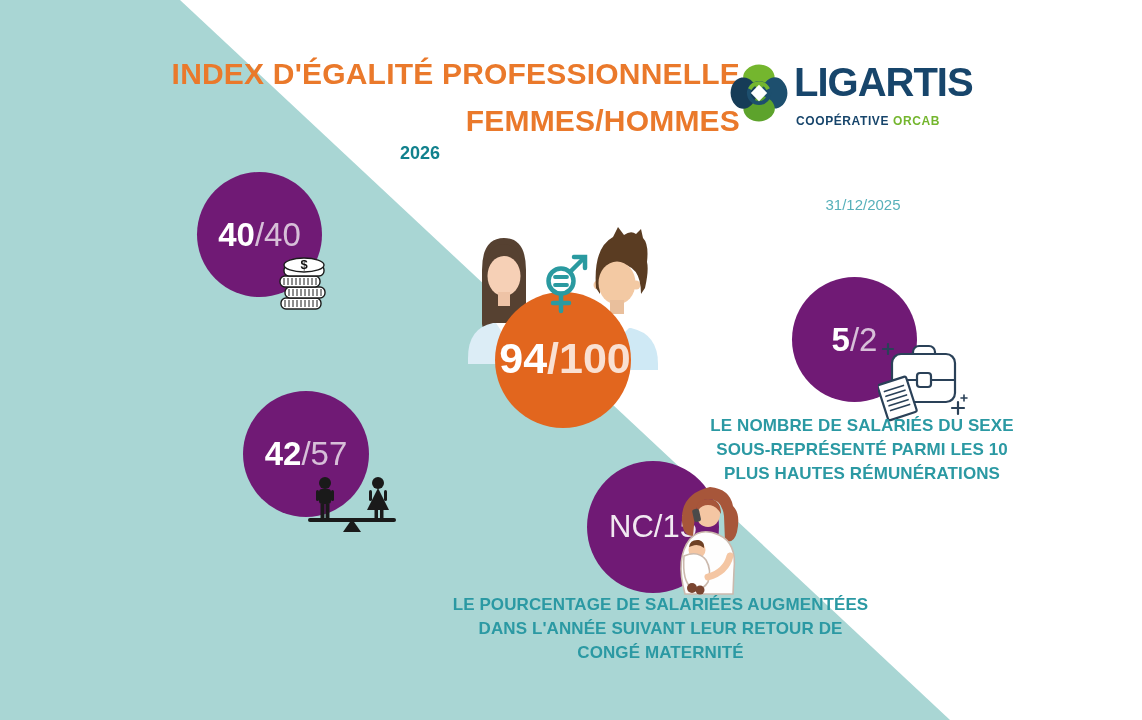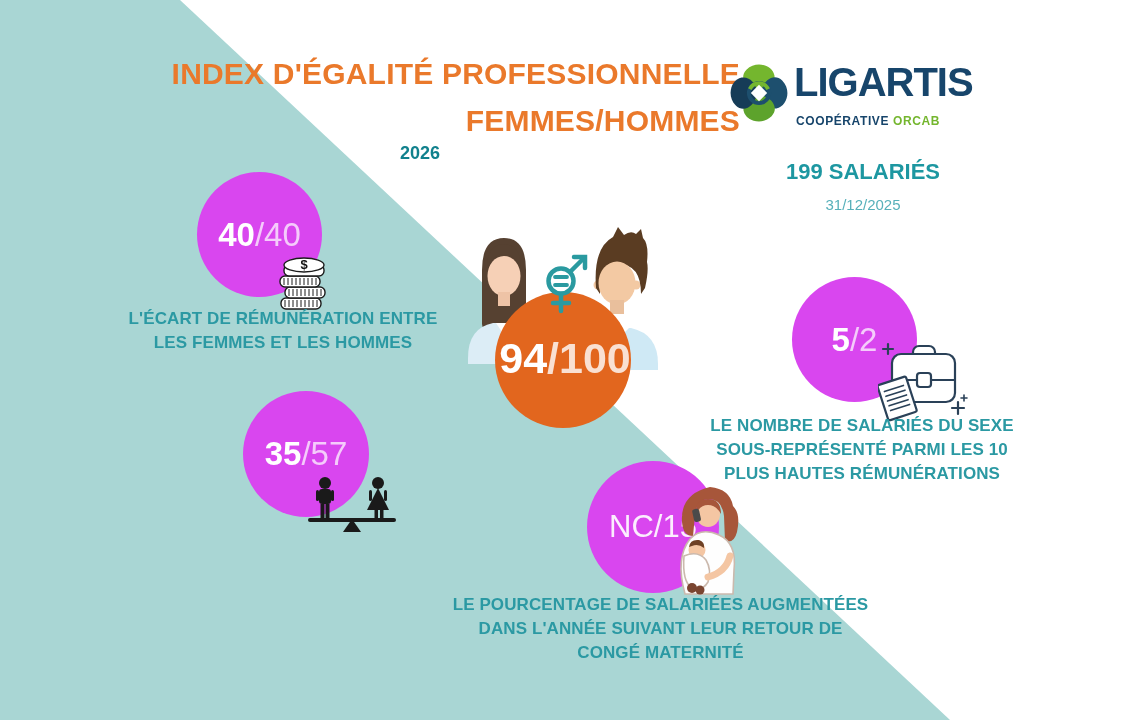--- a/index.html
+++ b/index.html
@@ -26,21 +26,21 @@
   .logo-mark{left:730px;top:62px;}
   .brand{left:794px;top:60px;color:#17456b;font-size:40px;font-weight:800;letter-spacing:-1px;}
   .brand-sub{left:796px;top:114px;font-size:12px;font-weight:700;letter-spacing:.6px;}
   .brand-sub .coop{color:#17456b;}
   .brand-sub .orcab{color:#74b62e;margin-left:4px;}
   
   .headcount{left:738px;top:159px;width:250px;text-align:center;color:#1d97a1;font-size:22px;font-weight:800;}
   .refdate{left:738px;top:196px;width:250px;text-align:center;color:#57b0ba;font-size:15px;}
   
   .circle{
-    border-radius:50%;background:#d946ef;color:#fff;
+    border-radius:50%;background:#701a75;color:#fff;
     display:flex;align-items:center;justify-content:center;
   }
   .score{white-space:nowrap;}
   .score .num{font-weight:700;color:#fff;}
   .score .den{font-weight:400;color:rgba(255,255,255,.72);}
   .score .light{font-weight:400;color:rgba(255,255,255,.9);}
   .c1{left:197px;top:172px;width:125px;height:125px;font-size:33px;}
   .c2{left:243px;top:391px;width:126px;height:126px;font-size:33px;}
   .c3{left:792px;top:277px;width:125px;height:125px;font-size:33px;}
   .c4{left:587px;top:461px;width:132px;height:132px;font-size:31px;}
@@ -79,21 +79,20 @@
     <path d="M30 29 C16 27 9 15 17 7 C27 -3 44 2 46 13 C47 22 40 28 30 29 Z" fill="#163c57" transform="rotate(270 30 31)"></path>
     <circle cx="30" cy="31" r="10.5" fill="none" stroke="#1d4f6e" stroke-width="4"></circle>
     <path d="M20.5 27 A10.5 10.5 0 0 1 39.5 27" stroke="#74b62e" stroke-width="4" fill="none"></path>
     <rect x="24" y="25" width="12" height="12" transform="rotate(45 30 31)" fill="#fff"></rect>
   </svg>
   <div class="abs brand">LIGARTIS</div>
   <div class="abs brand-sub">
     <span class="coop">COOPÉRATIVE</span><span class="orcab">ORCAB</span>
   </div>
 
-  <div class="abs headcount">199 SALARIÉS</div>
   <div class="abs refdate">31/12/2025</div>
 
   <svg class="abs" style="left:455px;top:222px;" width="220" height="218" viewBox="0 0 220 218">
     <g>
       <path d="M27 102 L27 48 Q27 16 49 16 Q71 16 71 48 L71 102 Q71 108 63 108 L35 108 Q27 108 27 102 Z" fill="#564131"></path>
       <ellipse cx="49" cy="54" rx="16.5" ry="20" fill="#f6d0b6"></ellipse>
       <path d="M32 50 Q31 22 49 22 Q67 22 66 50 Q61 32 49 32 Q37 32 32 50 Z" fill="#564131"></path>
       <rect x="43" y="70" width="12" height="14" fill="#eec3a6"></rect>
       <path d="M13 136 Q13 106 38 101 L60 101 Q85 106 85 136 L85 142 L13 142 Z" fill="#dcedf6"></path>
       <path d="M41 101 L49 113 L57 101 Z" fill="#fff"></path>
@@ -131,24 +130,23 @@
       <path d="M11 52v7 M15 52v7 M19 52v7 M23 52v7 M27 52v7 M31 52v7 M35 52v7 M39 52v7 M43 52v7" stroke-width="1"></path>
       <rect x="11" y="39" width="40" height="11" rx="5"></rect>
       <path d="M15 41v7 M19 41v7 M23 41v7 M27 41v7 M31 41v7 M35 41v7 M39 41v7 M43 41v7 M47 41v7" stroke-width="1"></path>
       <rect x="6" y="28" width="40" height="11" rx="5"></rect>
       <path d="M10 30v7 M14 30v7 M18 30v7 M22 30v7 M26 30v7 M30 30v7 M34 30v7 M38 30v7 M42 30v7" stroke-width="1"></path>
       <rect x="10" y="17" width="40" height="11" rx="5"></rect>
       <ellipse cx="30" cy="17" rx="20" ry="7"></ellipse>
     </g>
     <text x="30" y="21" text-anchor="middle" font-size="13" font-weight="bold" fill="#111" font-family="Liberation Sans, sans-serif">$</text>
   </svg>
-  <div class="abs caption cap1">L'ÉCART DE RÉMUNÉRATION ENTRE LES FEMMES ET LES HOMMES</div>
 
   <div class="abs circle c2 score">
-    <span class="num">35</span>
+    <span class="num">42</span>
       <span class="den">/57</span>
   </div>
   <svg class="abs" style="left:306px;top:474px;" width="92" height="60" viewBox="0 0 92 60">
     <g fill="#1a1a1a">
       <circle cx="19" cy="9" r="6"></circle>
       <rect x="13" y="15" width="12" height="15" rx="3"></rect>
       <rect x="10" y="16" width="3" height="11" rx="1.5"></rect>
         <rect x="25" y="16" width="3" height="11" rx="1.5"></rect>
       <rect x="14.5" y="30" width="4" height="14"></rect>
         <rect x="19.5" y="30" width="4" height="14"></rect>

